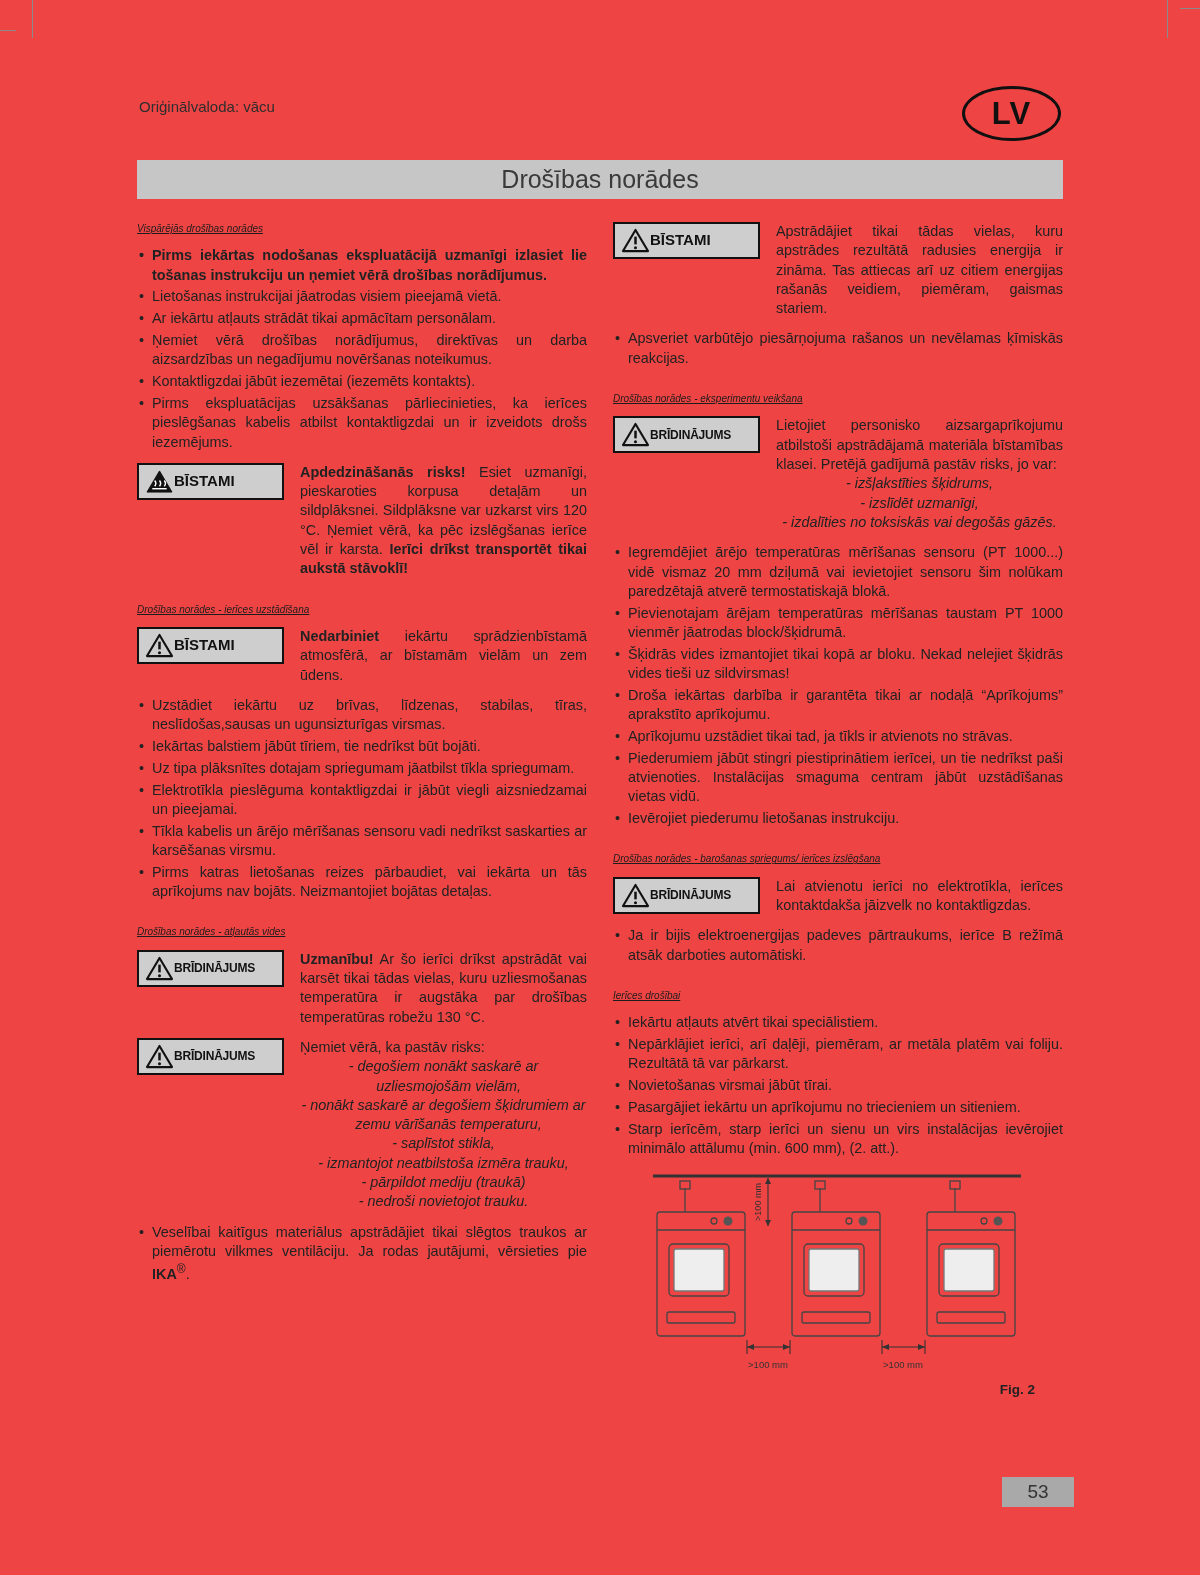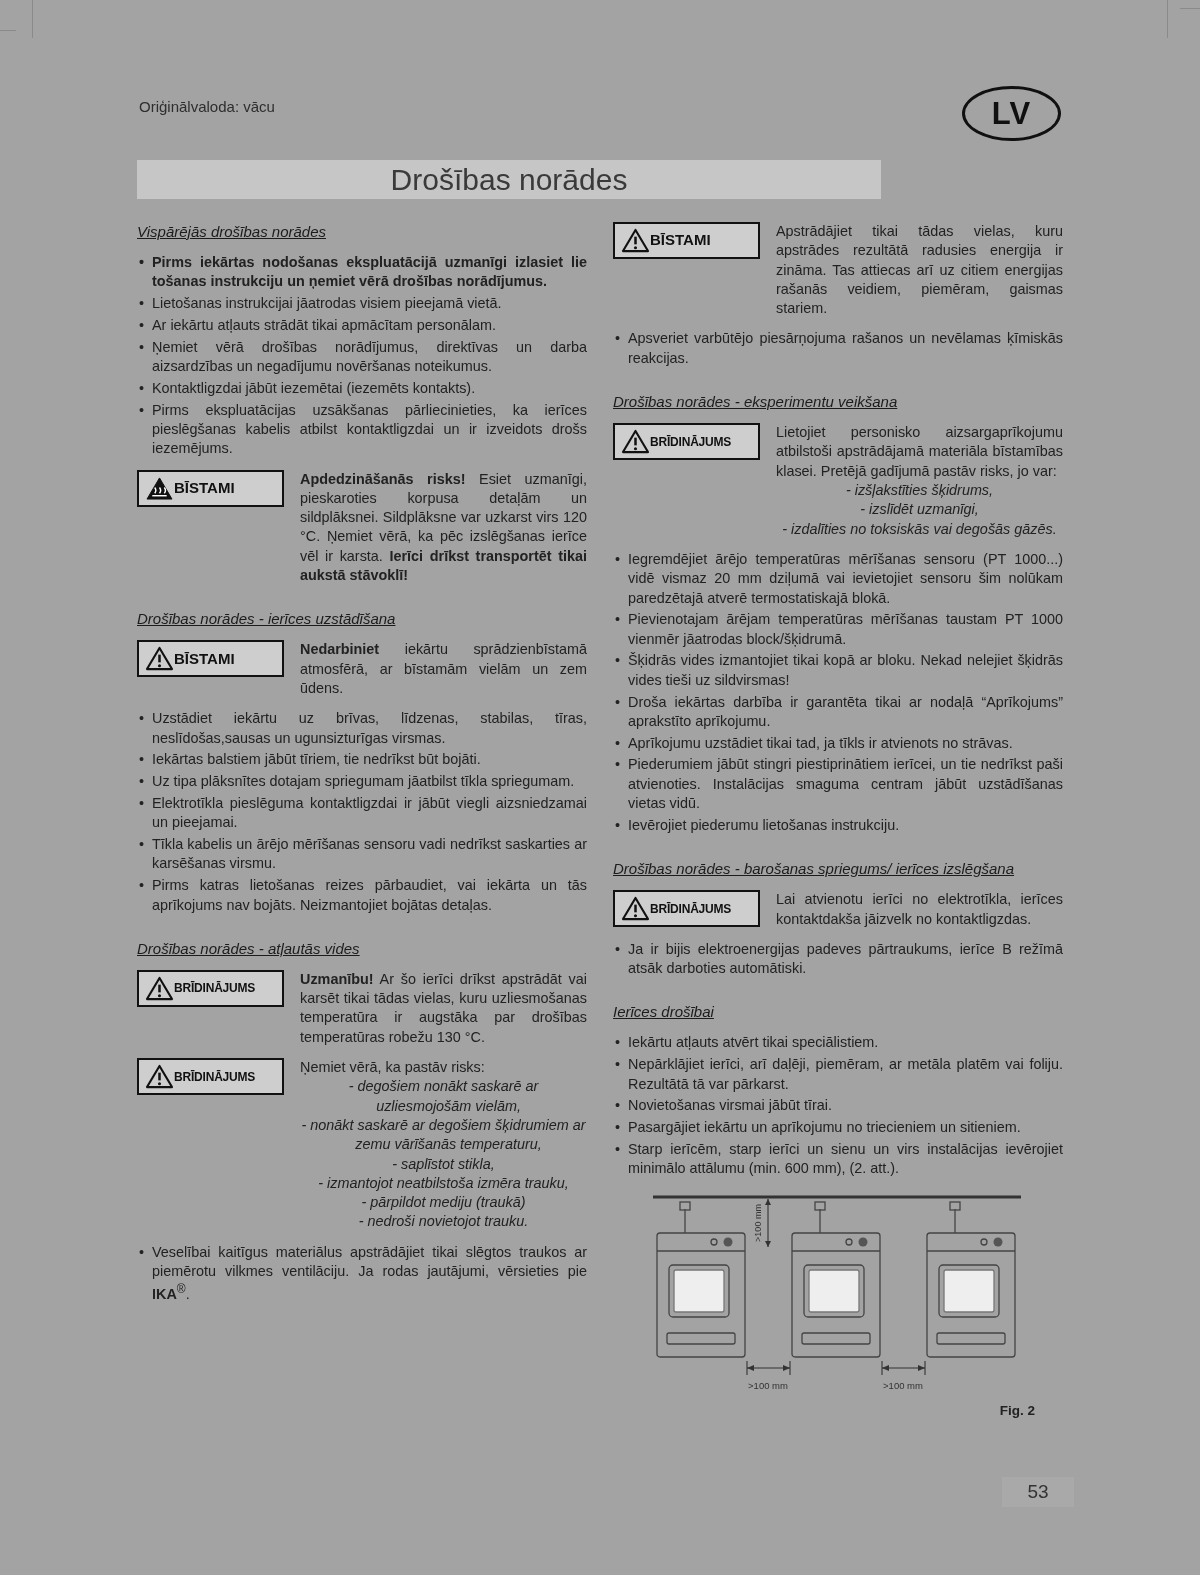--- a/index.html
+++ b/index.html
@@ -1,47 +1,47 @@
 <!DOCTYPE html>
 <html><head>
 <meta charset="utf-8">
 <title>Drošības norādes</title>
 <style>
   * { box-sizing: border-box; }
   html, body { margin: 0; padding: 0; background: #e8e8e8; }
   .page {
     position: relative; width: 1200px; height: 1575px; margin: 0 auto;
-    background: #a3a3a3; font-family: "Liberation Sans", sans-serif;
+    background: #ef4444; font-family: "Liberation Sans", sans-serif;
     color: #222; overflow: hidden;
   }
   .crop { position: absolute; background: #8a8a8a; }
   .crop.tl-v { left: 32px; top: 0; width: 1px; height: 38px; }
   .crop.tl-h { left: 0; top: 30px; width: 16px; height: 1px; }
   .crop.tr-v { left: 1167px; top: 0; width: 1px; height: 38px; }
   .crop.tr-h { right: 0; top: 8px; width: 20px; height: 1px; }
 
   .lang-note { position: absolute; left: 139px; top: 98px; font-size: 15px; color: #2e2e2e; }
   .lang-badge {
     position: absolute; left: 962px; top: 86px; width: 99px; height: 55px;
     border: 3.5px solid #101010; border-radius: 50%;
     display: flex; align-items: center; justify-content: center;
     font-size: 31px; font-weight: bold; color: #101010; letter-spacing: 1px;
   }
   .titlebar {
-    position: absolute; left: 137px; top: 160px; width: 744px; height: 39px;
+    position: absolute; left: 137px; top: 160px; width: 926px; height: 39px;
     background: #c6c6c6; display: flex; align-items: center; justify-content: center;
-    font-size: 30px; color: #3a3a3a;
+    font-size: 25px; color: #3a3a3a;
   }
 
   .columns { position: absolute; left: 137px; top: 222px; width: 926px; display: flex; gap: 26px; }
   .col { width: 450px; font-size: 14.4px; line-height: 1.34; text-align: justify; }
   .col > :first-child { margin-top: 0 !important; }
 
   .heading {
-    font-style: italic; text-decoration: underline; font-size: 15px;
+    font-style: italic; text-decoration: underline; font-size: 10px;
     margin: 24px 0 11px; text-align: left; color: #1c1c1c;
   }
   .li { position: relative; padding-left: 15px; margin: 2.5px 0; }
   .li::before { content: "\2022"; position: absolute; left: 2px; }
   .b { font-weight: bold; }
 
   .warnrow { display: flex; align-items: flex-start; margin: 11px 0; }
   .warnbox {
     flex: 0 0 147px; height: 37px; border: 2px solid #111; background: #cecece;
     display: flex; align-items: center; gap: 0; padding: 0 6px;

